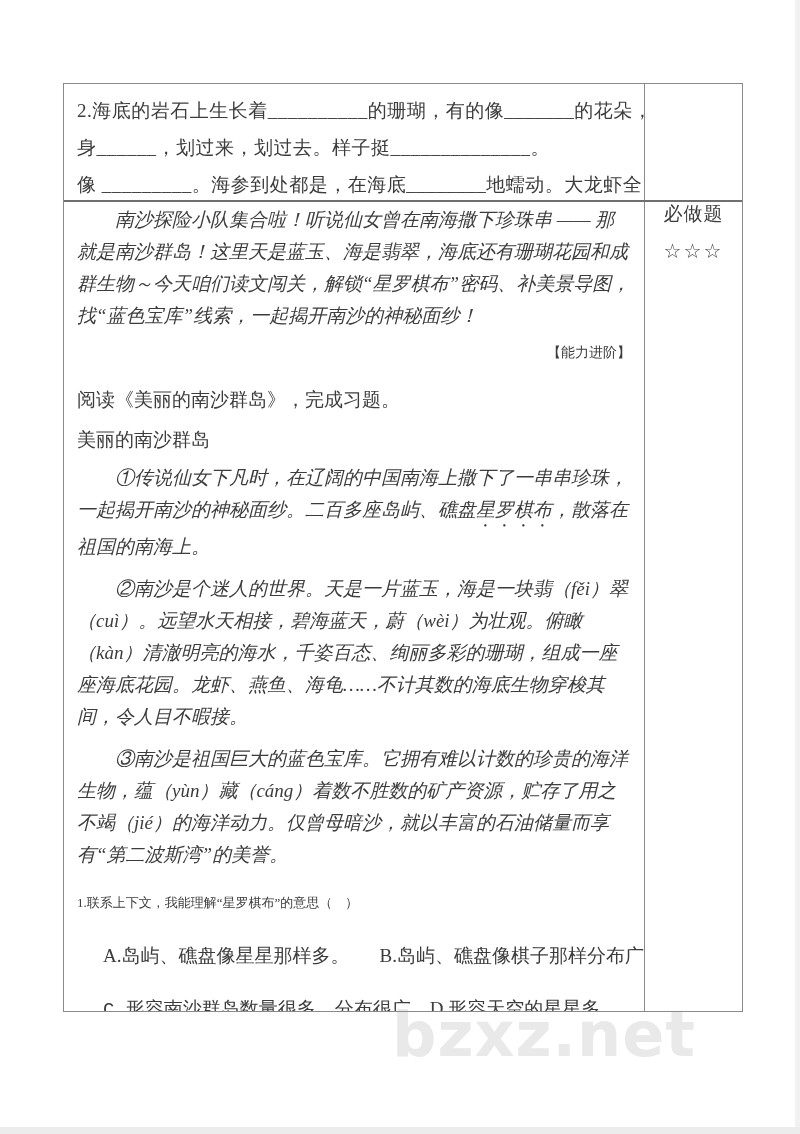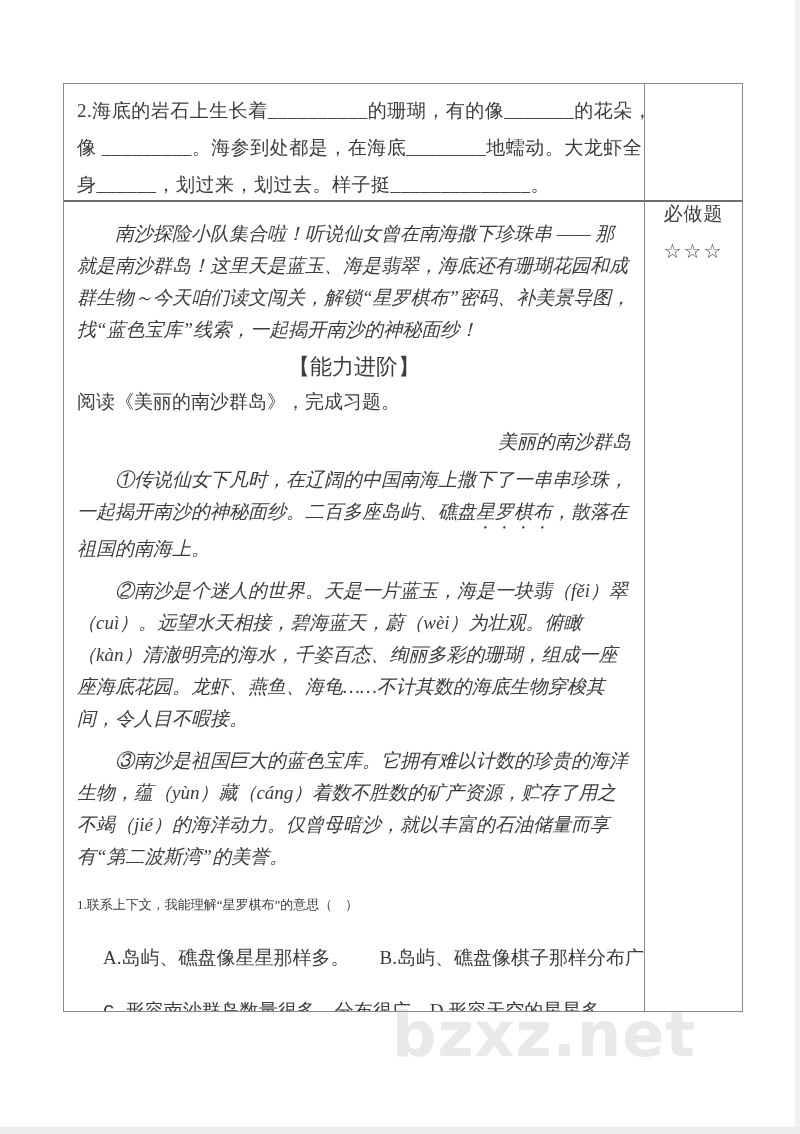--- a/index.html
+++ b/index.html
@@ -58,45 +58,44 @@
     overflow: hidden;
   }
   
   .fb-line {
     font-size: 19px;
     line-height: 37px;
     letter-spacing: 0.5px;
     white-space: nowrap;
   }
   
-  .cell-main.content { padding-top: 16px; }
+  .cell-main.content { padding-top: 2px; }
   .intro {
     font-size: 19px;
     line-height: 32px;
     text-indent: 2em;
     margin-bottom: 5px;
     font-style: italic;
   }
   .heading {
-    text-align: center;
-    font-size: 22px;
+    text-align: right;
+    font-size: 14px;
     line-height: 32px;
-    margin-bottom: 3px;
+    margin-bottom: 15px;
   }
   .instruction {
     font-size: 19px;
     line-height: 32px;
     margin-bottom: 3px;
   }
   .passage-title {
-    text-align: right;
+    text-align: left;
     font-size: 19px;
     line-height: 32px;
     margin: 8px 0 6px 0;
-    font-style: italic;
   }
   .para {
     font-size: 19px;
     line-height: 32px;
     text-indent: 2em;
     margin-bottom: 10px;
     font-style: italic;
   }
   .para:last-of-type { margin-bottom: 0; }
   .emph {
@@ -137,22 +136,22 @@
 
 <div class="page">
 
   <div class="watermark">bzxz.net</div>
 
   <div class="doc-table">
 
     <div class="row row-1">
       <div class="cell-main">
         <div class="fb-line">2.海底的岩石上生长着__________的珊瑚，有的像_______的花朵，有的</div>
+        <div class="fb-line">身______，划过来，划过去。样子挺______________。</div>
         <div class="fb-line">像 _________。海参到处都是，在海底________地蠕动。大龙虾全</div>
-        <div class="fb-line">身______，划过来，划过去。样子挺______________。</div>
       </div>
       <div class="cell-side"></div>
     </div>
 
     <div class="row row-2">
       <div class="cell-main content">
 
         <p class="intro">南沙探险小队集合啦！听说仙女曾在南海撒下珍珠串 —— 那就是南沙群岛！这里天是蓝玉、海是翡翠，海底还有珊瑚花园和成群生物～今天咱们读文闯关，解锁“星罗棋布”密码、补美景导图，找“蓝色宝库”线索，一起揭开南沙的神秘面纱！</p>
 
         <div class="heading">【能力进阶】</div>

